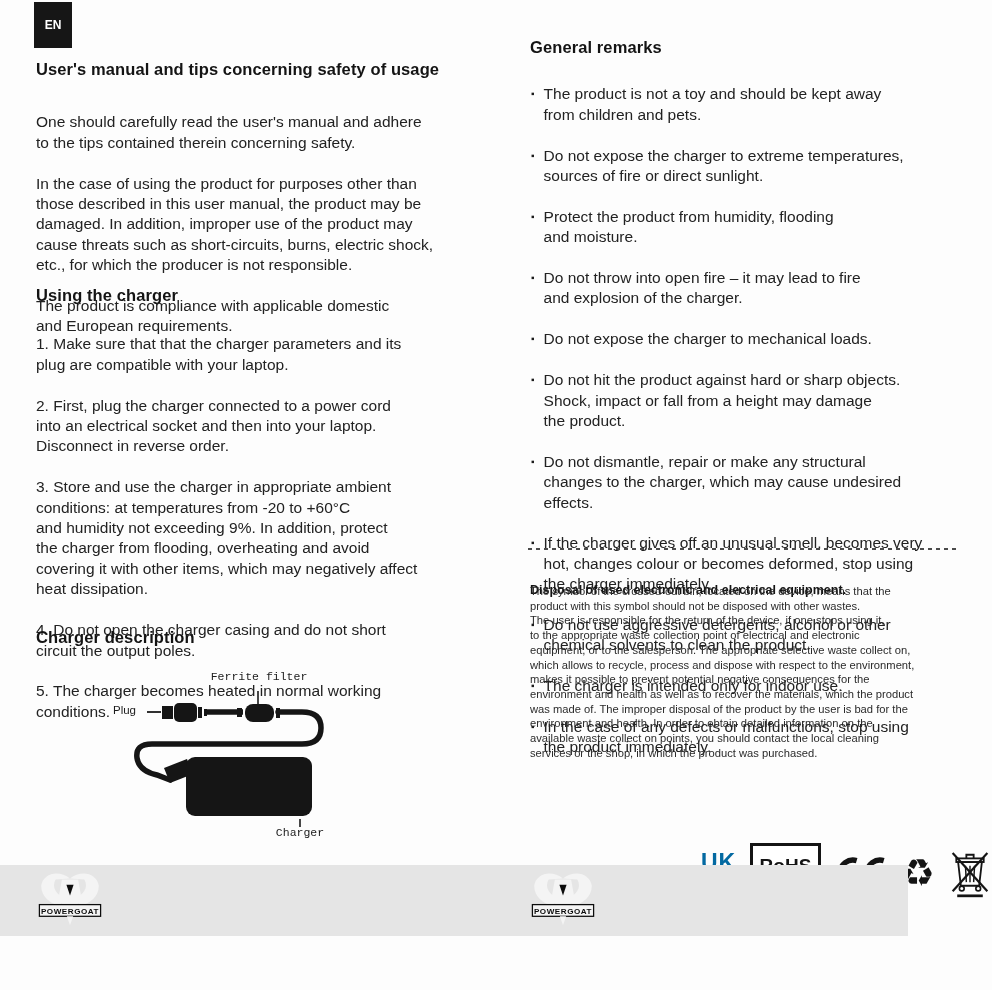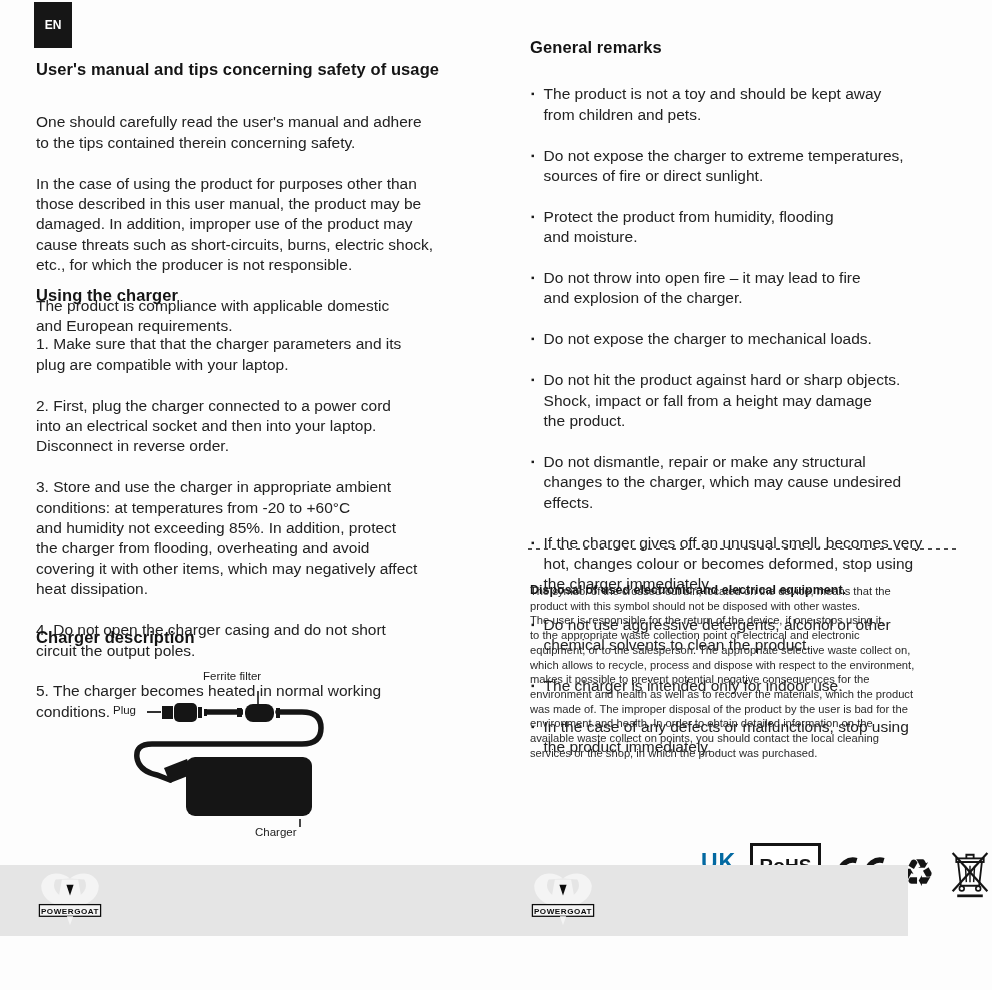--- a/index.html
+++ b/index.html
@@ -23,21 +23,21 @@
   .remark .txt { flex:1; }
 
   .divider { position:absolute; left:528px; top:548px; width:428px; height:2px;
              background:repeating-linear-gradient(90deg,#4a4a4a 0 4px, transparent 4px 8px); }
 
   .disposal-title { position:absolute; font-size:12.5px; font-weight:bold; color:#141414;margin-top:20px; }
   .disposal-text { position:absolute; width:450px; font-size:11.2px; line-height:14.7px; white-space:pre-line; color:#2a2a2a; }
 
   
   .diagram-label { position:absolute; font-size:11.5px; color:#1c1c1c; }
-  .center { text-align:left; }
+  .center { text-align:center;font-family:Liberation Mono, monospace; }
 
   
   .set-includes { position:absolute; left:36px; top:858px; font-size:15.5px; }
   .set-includes .lbl { font-weight:bold; }
   .set-item { margin-left:10px; }
   .set-item::before { content:"▪"; font-size:10px; margin-right:8px; vertical-align:1px; }
 
   
   .certs { position:absolute; left:701px; top:843px; display:flex; align-items:center; gap:14px; }
   .ukca { font-weight:bold; font-size:23px; line-height:21px; letter-spacing:1px; color:#0369a1; }
@@ -77,21 +77,21 @@
   <div class="h-title" style="left:36px; top:286px;">Using the charger</div>
 
   <div class="abs body-txt" style="left:36px; top:314px; width:468px;">
     <div class="step">1. Make sure that that the charger parameters and its
 plug are compatible with your laptop.</div>
     <div class="step">2. First, plug the charger connected to a power cord
 into an electrical socket and then into your laptop.
 Disconnect in reverse order.</div>
     <div class="step">3. Store and use the charger in appropriate ambient
 conditions: at temperatures from -20 to +60°C
-and humidity not exceeding 85%. In addition, protect
+and humidity not exceeding 9%. In addition, protect
 the charger from flooding, overheating and avoid
 covering it with other items, which may negatively affect
 heat dissipation.</div>
     <div class="step">4. Do not open the charger casing and do not short
 circuit the output poles.</div>
     <div class="step">5. The charger becomes heated in normal working
 conditions.</div>
   </div>
 
   <div class="h-title" style="left:36px; top:628px;">Charger description</div>

